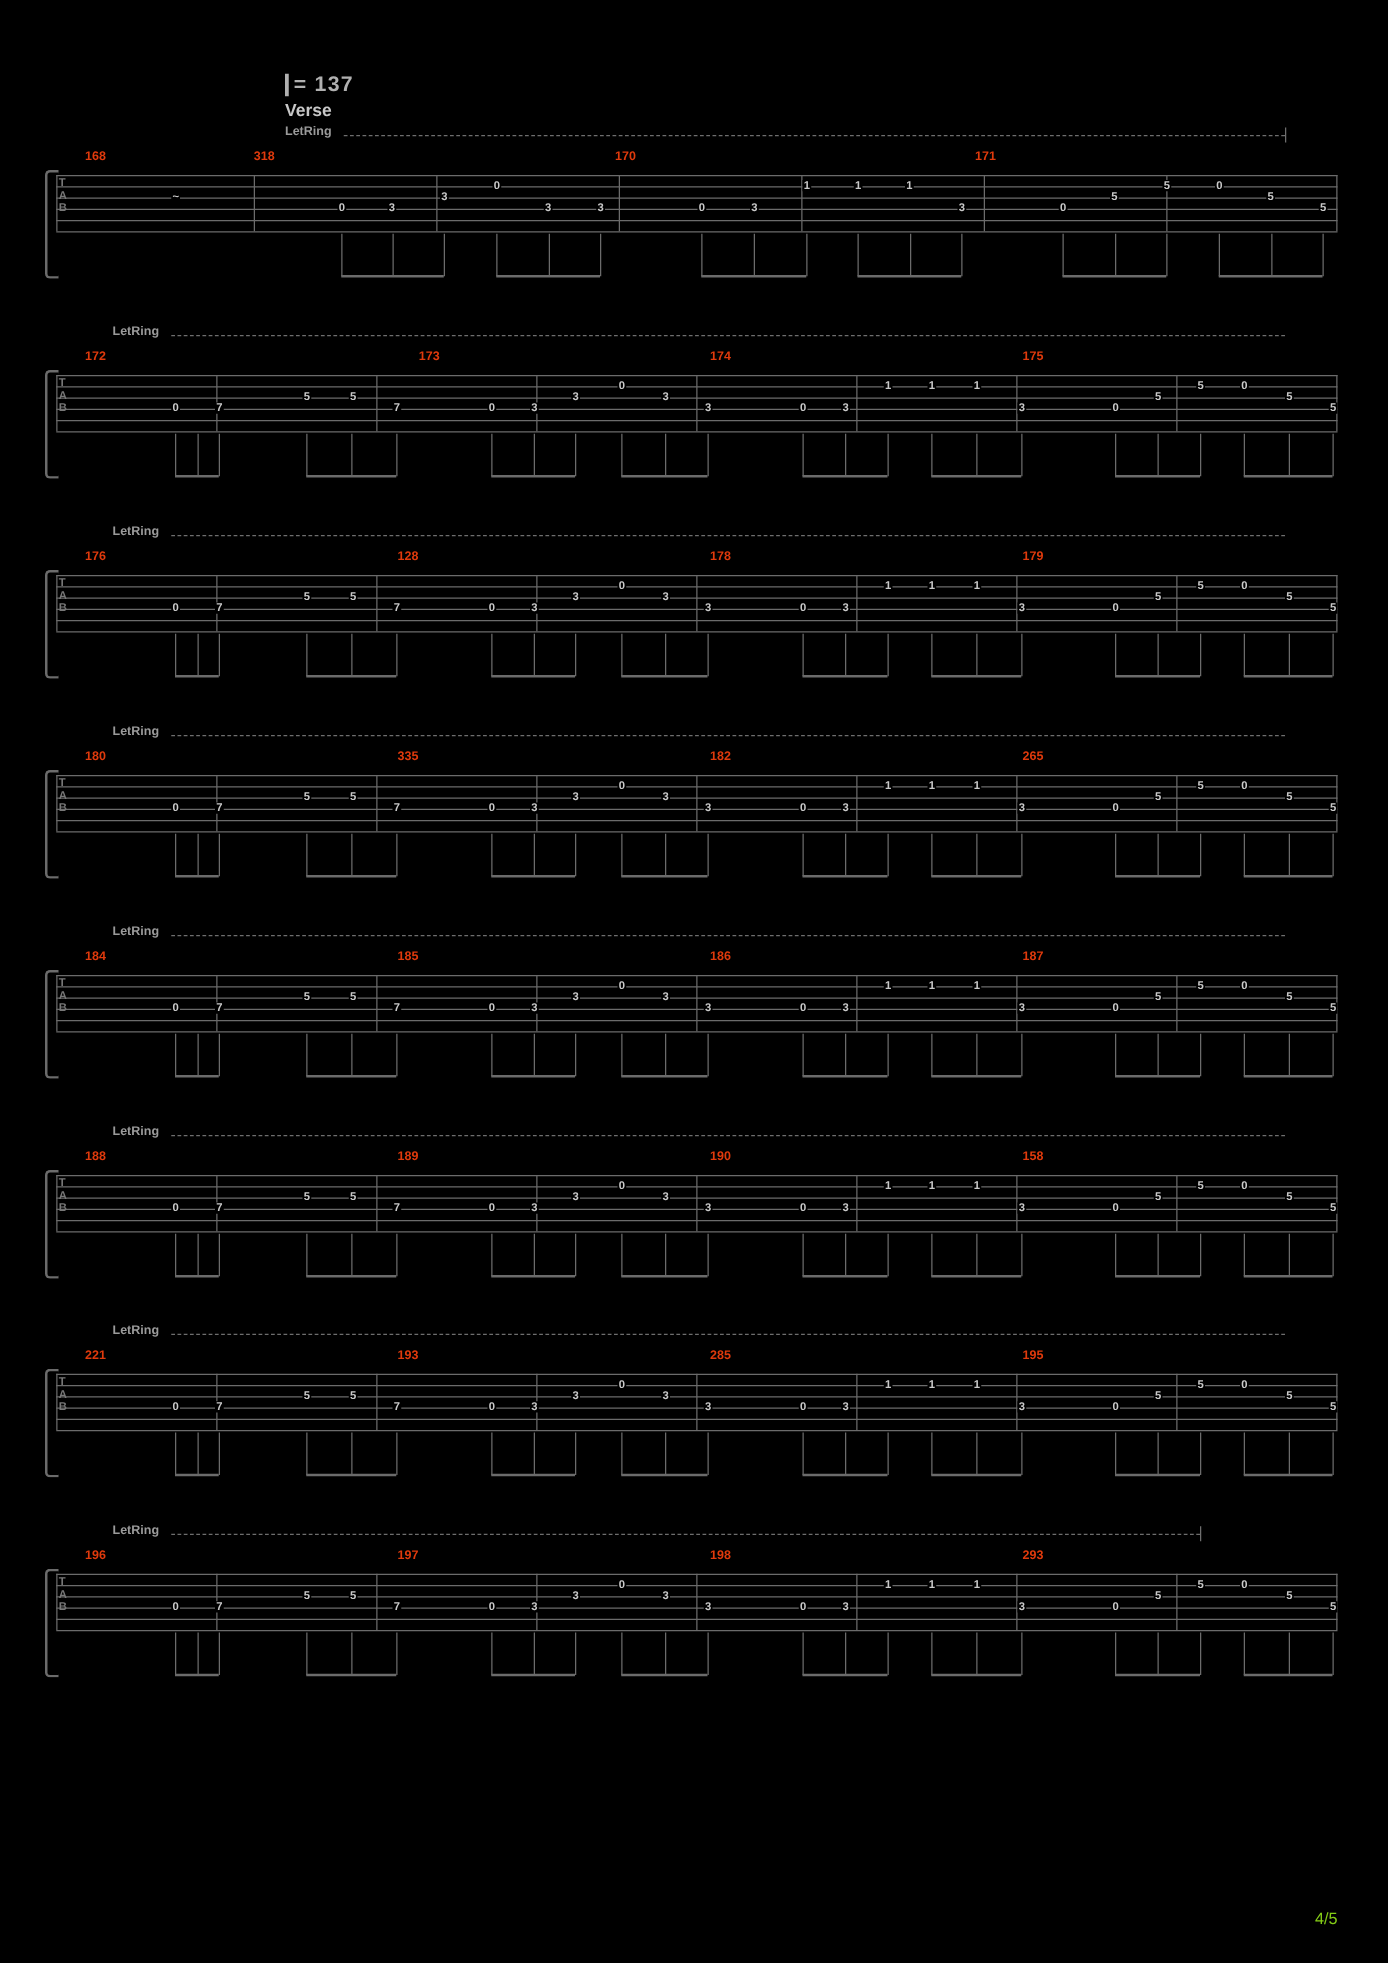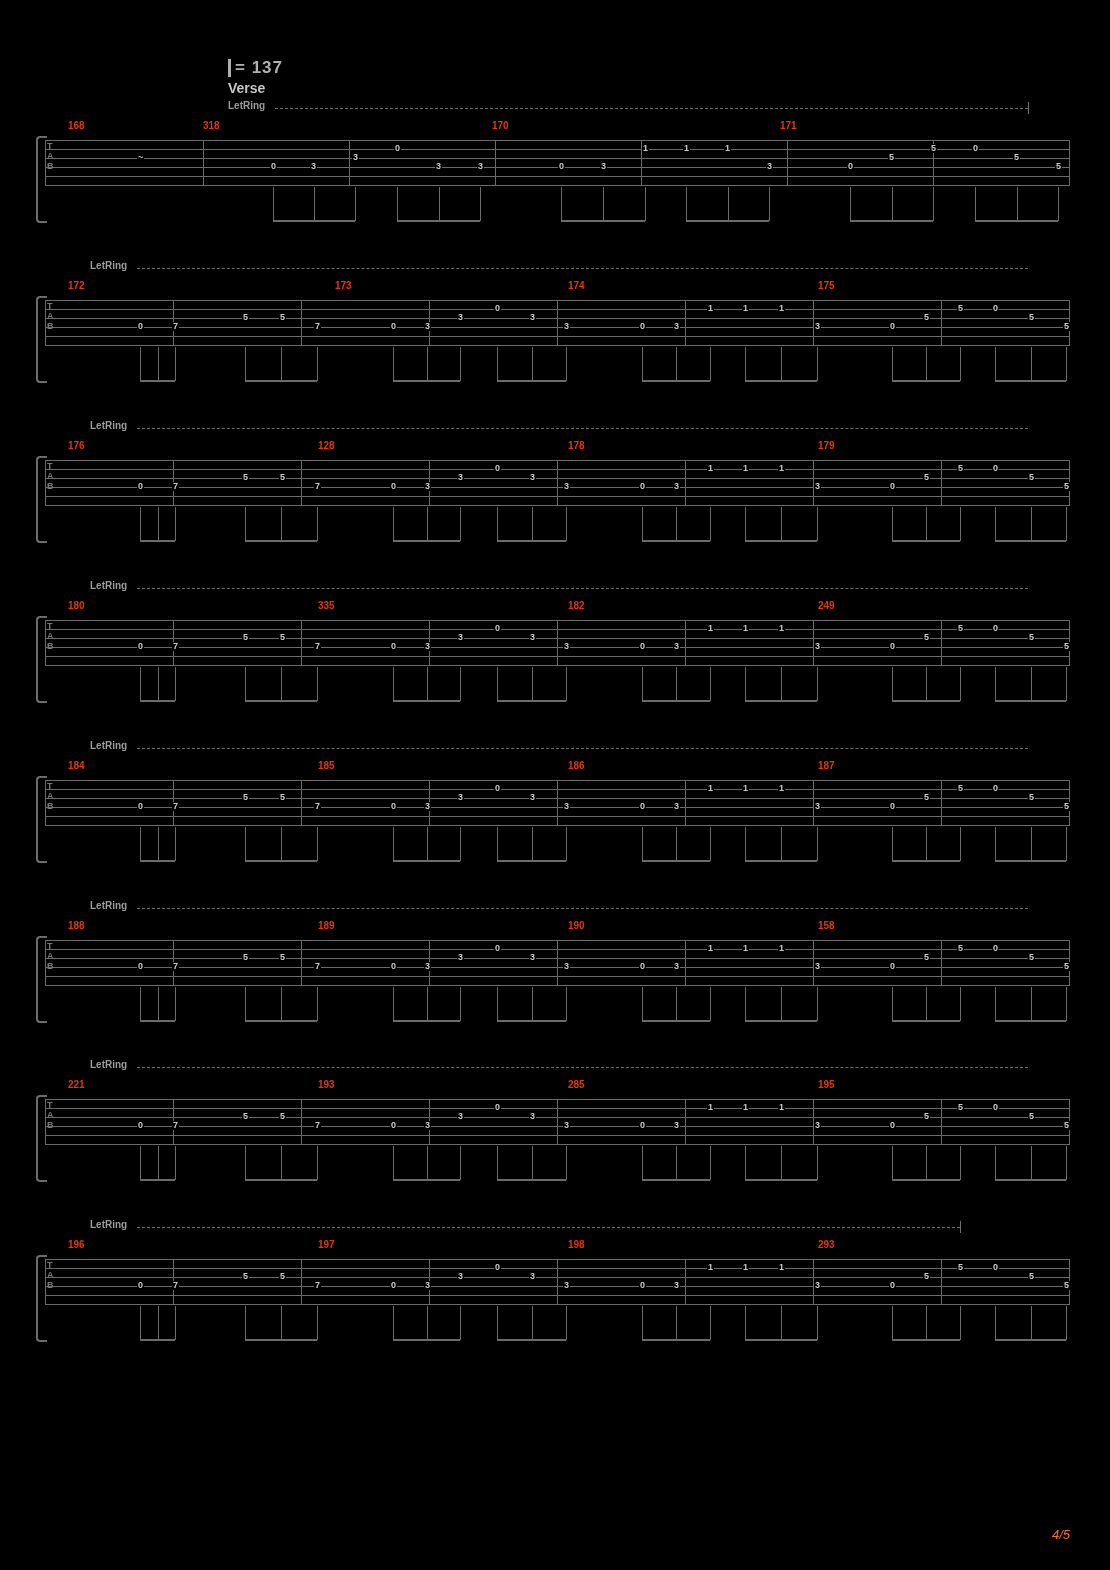--- a/index.html
+++ b/index.html
@@ -141,23 +141,22 @@
   .beam {
     position: absolute;
     height: 2px;
     background: #6b6b6b;
   }
 
   .page-num {
     position: absolute;
     right: 40px;
     bottom: 28px;
-    color: #f97316;
+    color: #84cc16;
     font-size: 13px;
-    font-style: italic;
   }
 </style>
 </head>
 <body>
 
 <div class="page">
 
   <div class="tempo"><span class="note-stem"></span><span>= 137</span></div>
   <div class="section-label">Verse</div>
 
@@ -407,21 +406,21 @@
         <div class="stem" style="left: 995px; top: 67px; height: 34px;"></div>
         <div class="stem" style="left: 1030.5px; top: 67px; height: 34px;"></div>
         <div class="stem" style="left: 1066px; top: 67px; height: 34px;"></div>
       </div>
       <div class="system" style="top: 600px;">
         <div class="letring" style="left: 90px; top: -20px;">LetRing</div>
         <div class="letring-dash" style="left: 137px; width: 891px; top: -12px;"></div>
         <div class="measnum" style="left: 68px; top: 0px;">180</div>
         <div class="measnum" style="left: 318px; top: 0px;">335</div>
         <div class="measnum" style="left: 568px; top: 0px;">182</div>
-        <div class="measnum" style="left: 818px; top: 0px;">249</div>
+        <div class="measnum" style="left: 818px; top: 0px;">265</div>
         <div class="staff" style="top: 20px; height: 45px;">
           <div class="staff-line" style="top: 0px;"></div>
           <div class="staff-line" style="top: 9px;"></div>
           <div class="staff-line" style="top: 18px;"></div>
           <div class="staff-line" style="top: 27px;"></div>
           <div class="staff-line" style="top: 36px;"></div>
           <div class="staff-line" style="top: 45px;"></div>
           <div class="barline" style="left: 0px; top: 0px; height: 45px;"></div>
           <div class="barline" style="left: 128px; top: 0px; height: 45px;"></div>
           <div class="barline" style="left: 256px; top: 0px; height: 45px;"></div>

